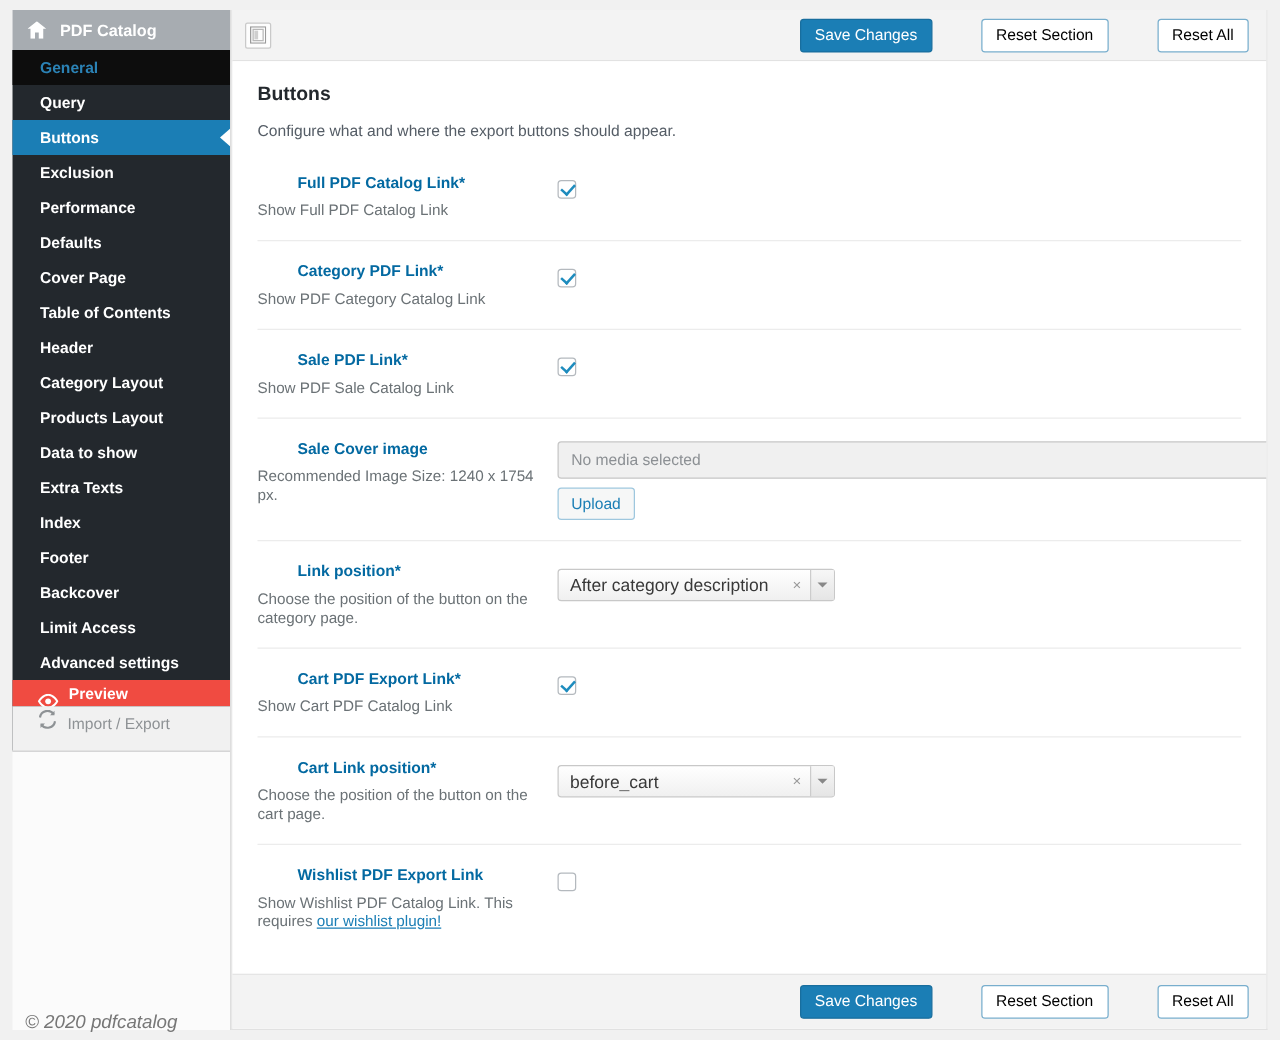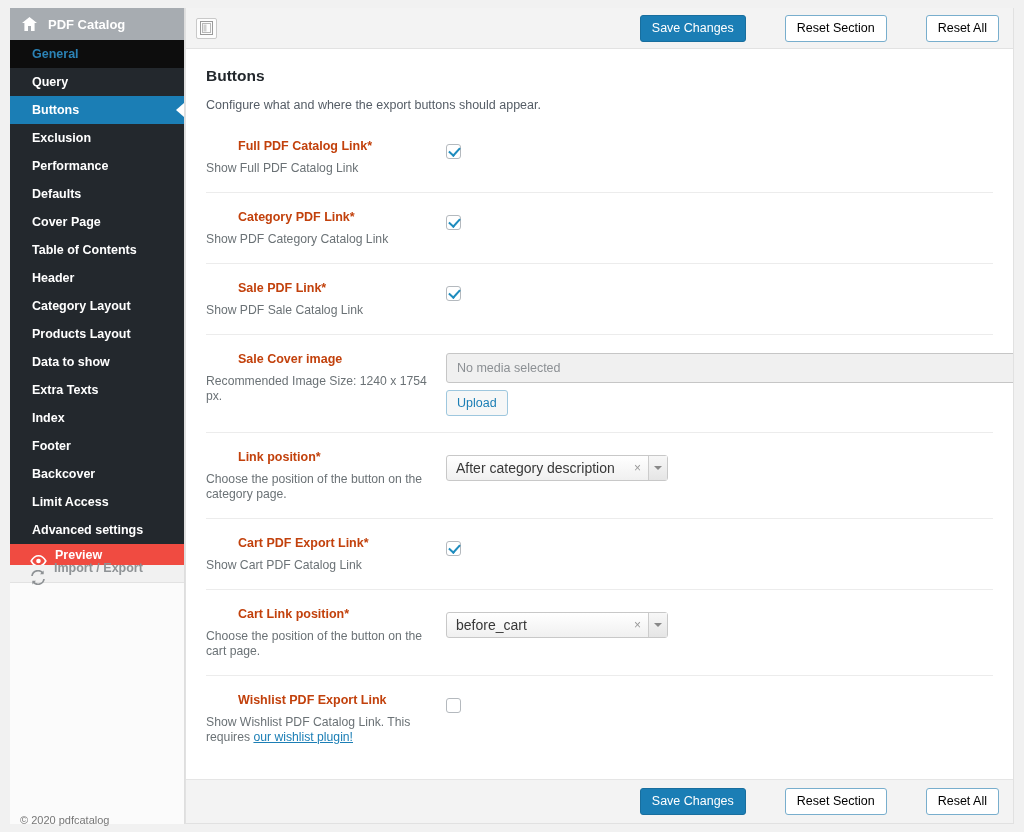--- a/index.html
+++ b/index.html
@@ -87,24 +87,24 @@
   .navitem.preview .eye-ico {
     width: 17px; height: 12px;
     margin-right: 8px;
     flex: 0 0 auto;
   }
   .navitem.importexport {
     background: #f1f1f1;
     color: #8e9295;
     border-bottom: 1px solid #e2e2e2;
     display: flex;
-    align-items: flex-end;
+    align-items: flex-start;
     padding-left: 20px;
-    height: 18px;
-    font-weight: bold;
+    height: 36px;
+    font-weight: normal;
   }
   .navitem.importexport .sync-ico {
     width: 16px; height: 15px;
     margin-right: 8px;
     flex: 0 0 auto;
   }
 
   
   .main {
     position: absolute;
@@ -193,21 +193,21 @@
   }
   .row.first { border-top: none; padding-top: 26px; }
   .row-label {
     width: 240px;
     flex: 0 0 240px;
     padding-right: 12px;
   }
   .row-label .lbl-title {
     font-size: 12.5px;
     font-weight: bold;
-    color: #c2410c;
+    color: #0369a1;
     display: block;
     line-height: 16px;
     padding-left: 32px;
   }
   .row-label .lbl-desc {
     font-size: 12.2px;
     color: #6b7276;
     display: block;
     margin-top: 7px;
     line-height: 15px;
@@ -310,23 +310,24 @@
     display: block;
     width: 0; height: 0;
     border-left: 4px solid transparent;
     border-right: 4px solid transparent;
     border-top: 4px solid #888;
   }
 
   .copyright {
     position: absolute;
     left: 10px; bottom: -2px;
-    font-size: 11px;
+    font-size: 15px;
     color: #777;
     white-space: nowrap;
+    font-style: italic;
   }
 </style>
 </head>
 <body>
 
 <div id="app">
 
   <div class="sidebar">
 
     <div class="brand">

